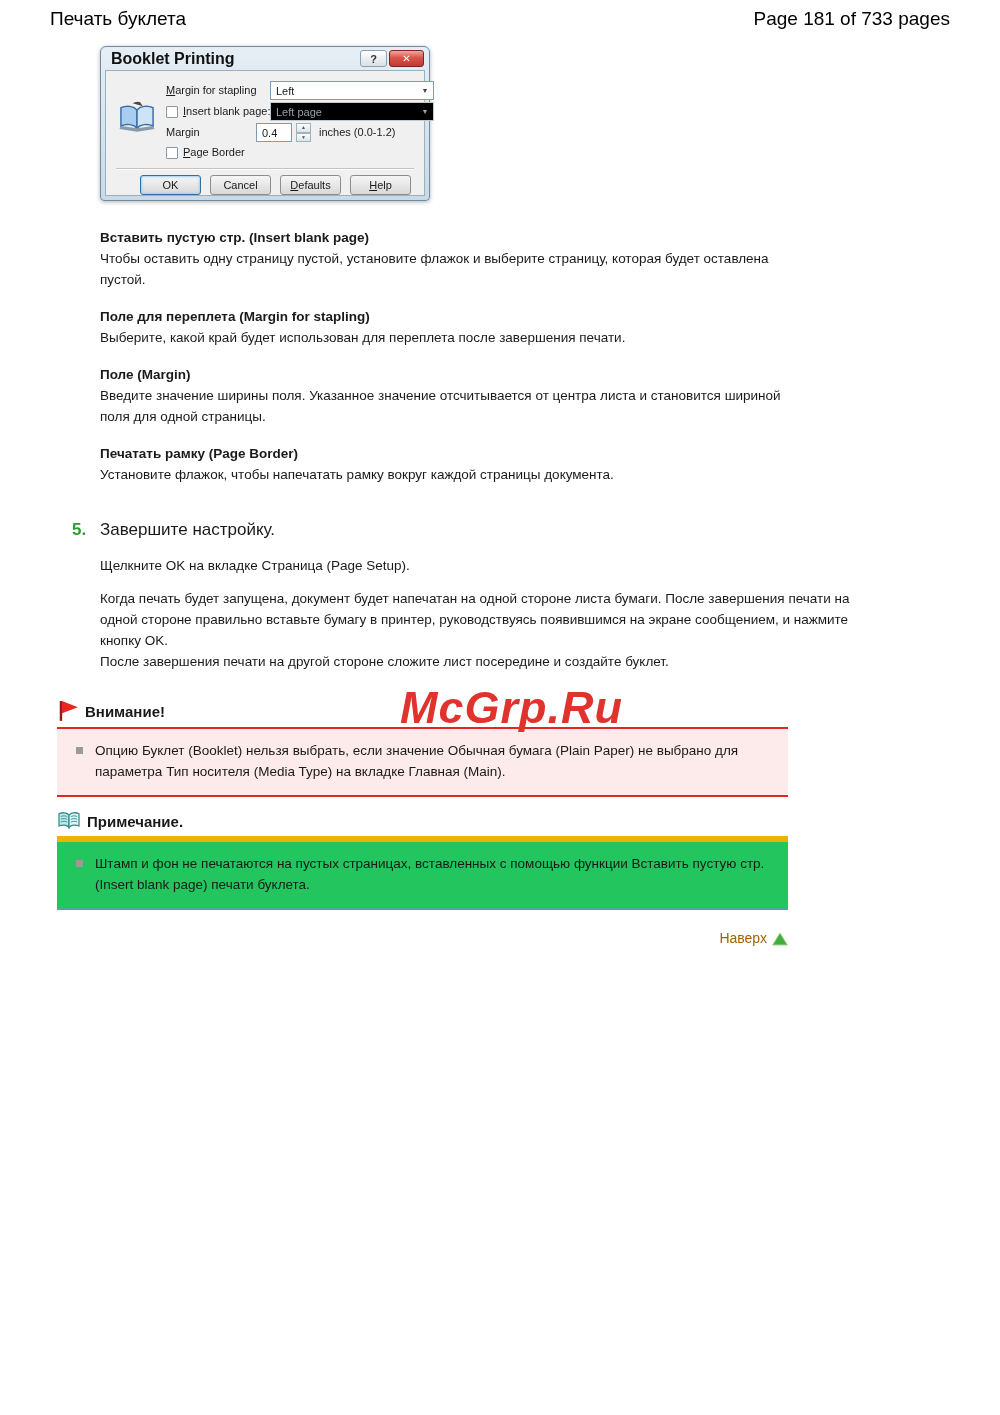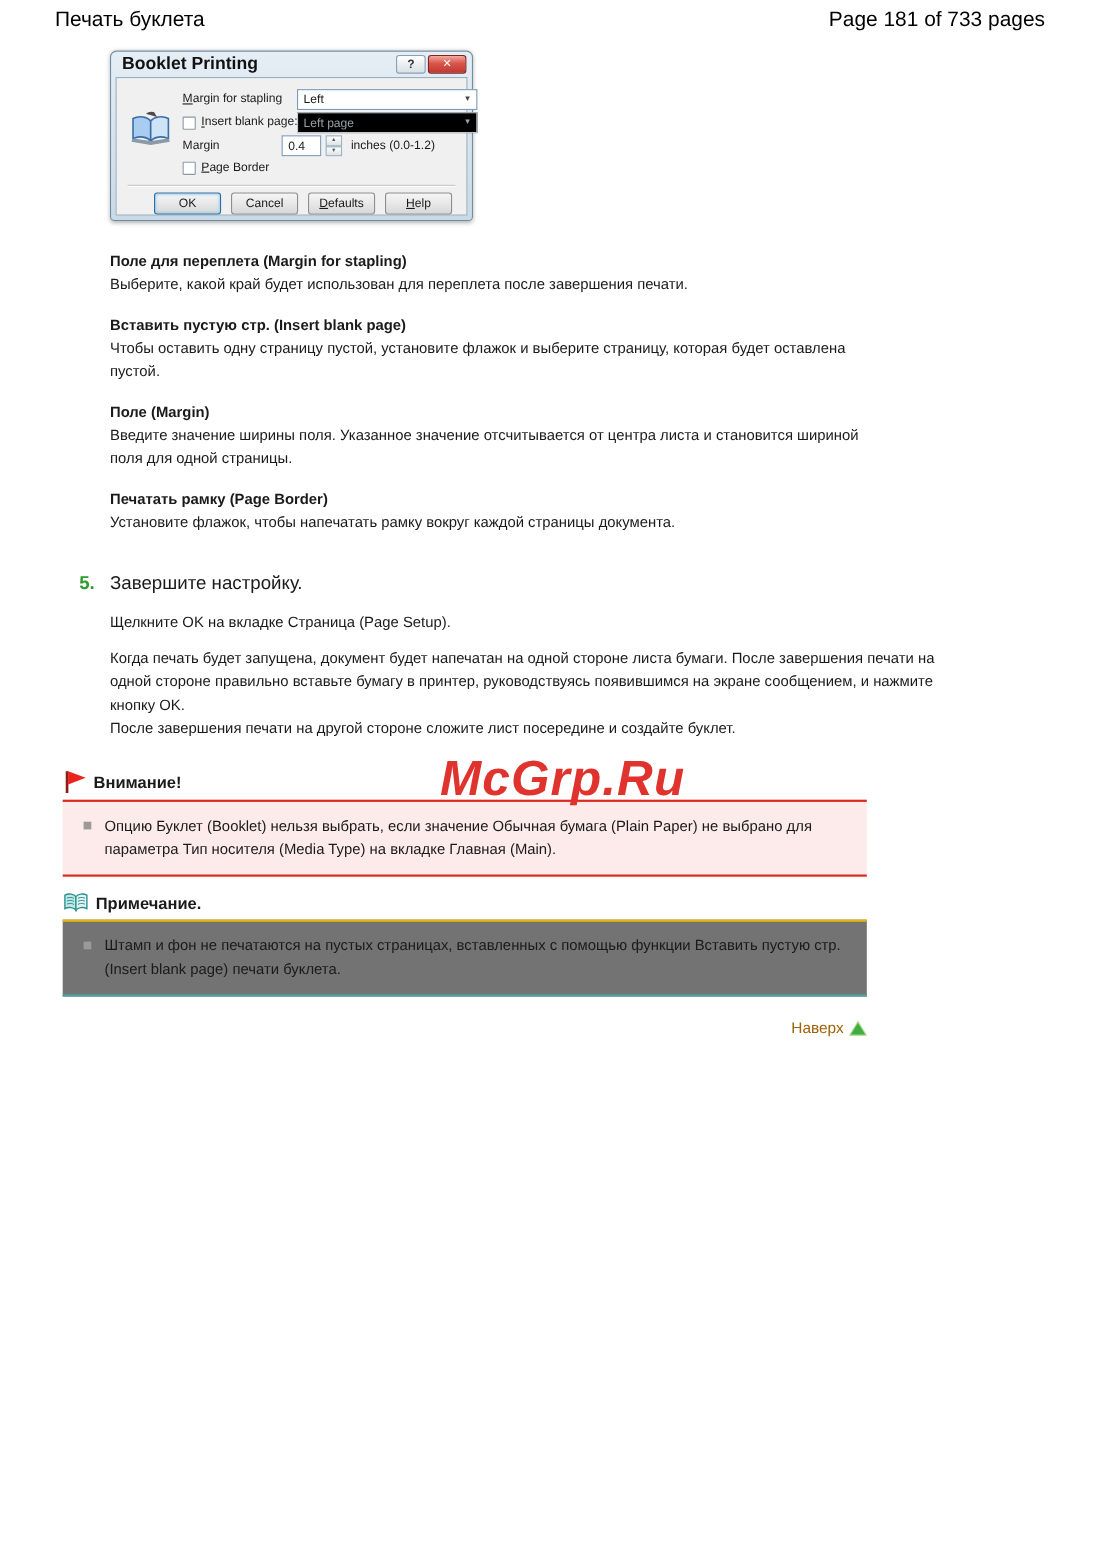--- a/index.html
+++ b/index.html
@@ -86,22 +86,22 @@
   .step-paras p + p { margin-top:12px; }
   .step-paras p.tight { margin-top:0; }
   
   .callout { margin:28px 0 0 57px; width:731px; }
   .callout-head { display:flex; align-items:center; gap:6px; font-size:15px; font-weight:bold; padding-bottom:5px; }
   .warn-box {
     border-top:2px solid #dd2a20; border-bottom:2px solid #dd2a20;
     background:#fcebea; padding:11px 14px 13px 14px;
   }
   .note-box {
-    border-top:2px solid #eab308; border-bottom:2px solid #4aa6a8;
-    background:#737373; padding:11px 14px 13px 14px;
+    border-top:6px solid #eab308; border-bottom:2px solid #4aa6a8;
+    background:#22c55e; padding:11px 14px 13px 14px;
   }
   .callout-item { display:flex; font-size:13.5px; line-height:21px; }
   .bullet-sq { width:7px; height:7px; background:#9a9a9a; margin:7px 12px 0 5px; flex:0 0 auto; }
   .callout-item .txt { width:670px; }
   .note-callout { margin-top:14px; }
   
   .back-top {
     margin:20px 0 0 57px; width:731px; text-align:right;
     font-size:14px; color:#3a9d3a;
   }
@@ -169,26 +169,26 @@
         <button class="dlg-btn">Cancel</button>
         <button class="dlg-btn mnemonic">Defaults</button>
         <button class="dlg-btn mnemonic">Help</button>
       </div>
     </div>
   </div>
 </div>
 
 <div class="sections">
   <div class="section">
+    <h3>Вставить пустую стр. (Insert blank page)</h3>
+    <p>Чтобы оставить одну страницу пустой, установите флажок и выберите страницу, которая будет оставлена пустой.</p>
+  </div>
+  <div class="section">
     <h3>Поле для переплета (Margin for stapling)</h3>
     <p>Выберите, какой край будет использован для переплета после завершения печати.</p>
-  </div>
-  <div class="section">
-    <h3>Вставить пустую стр. (Insert blank page)</h3>
-    <p>Чтобы оставить одну страницу пустой, установите флажок и выберите страницу, которая будет оставлена пустой.</p>
   </div>
   <div class="section">
     <h3>Поле (Margin)</h3>
     <p>Введите значение ширины поля. Указанное значение отсчитывается от центра листа и становится шириной поля для одной страницы.</p>
   </div>
   <div class="section">
     <h3>Печатать рамку (Page Border)</h3>
     <p>Установите флажок, чтобы напечатать рамку вокруг каждой страницы документа.</p>
   </div>
 </div>

